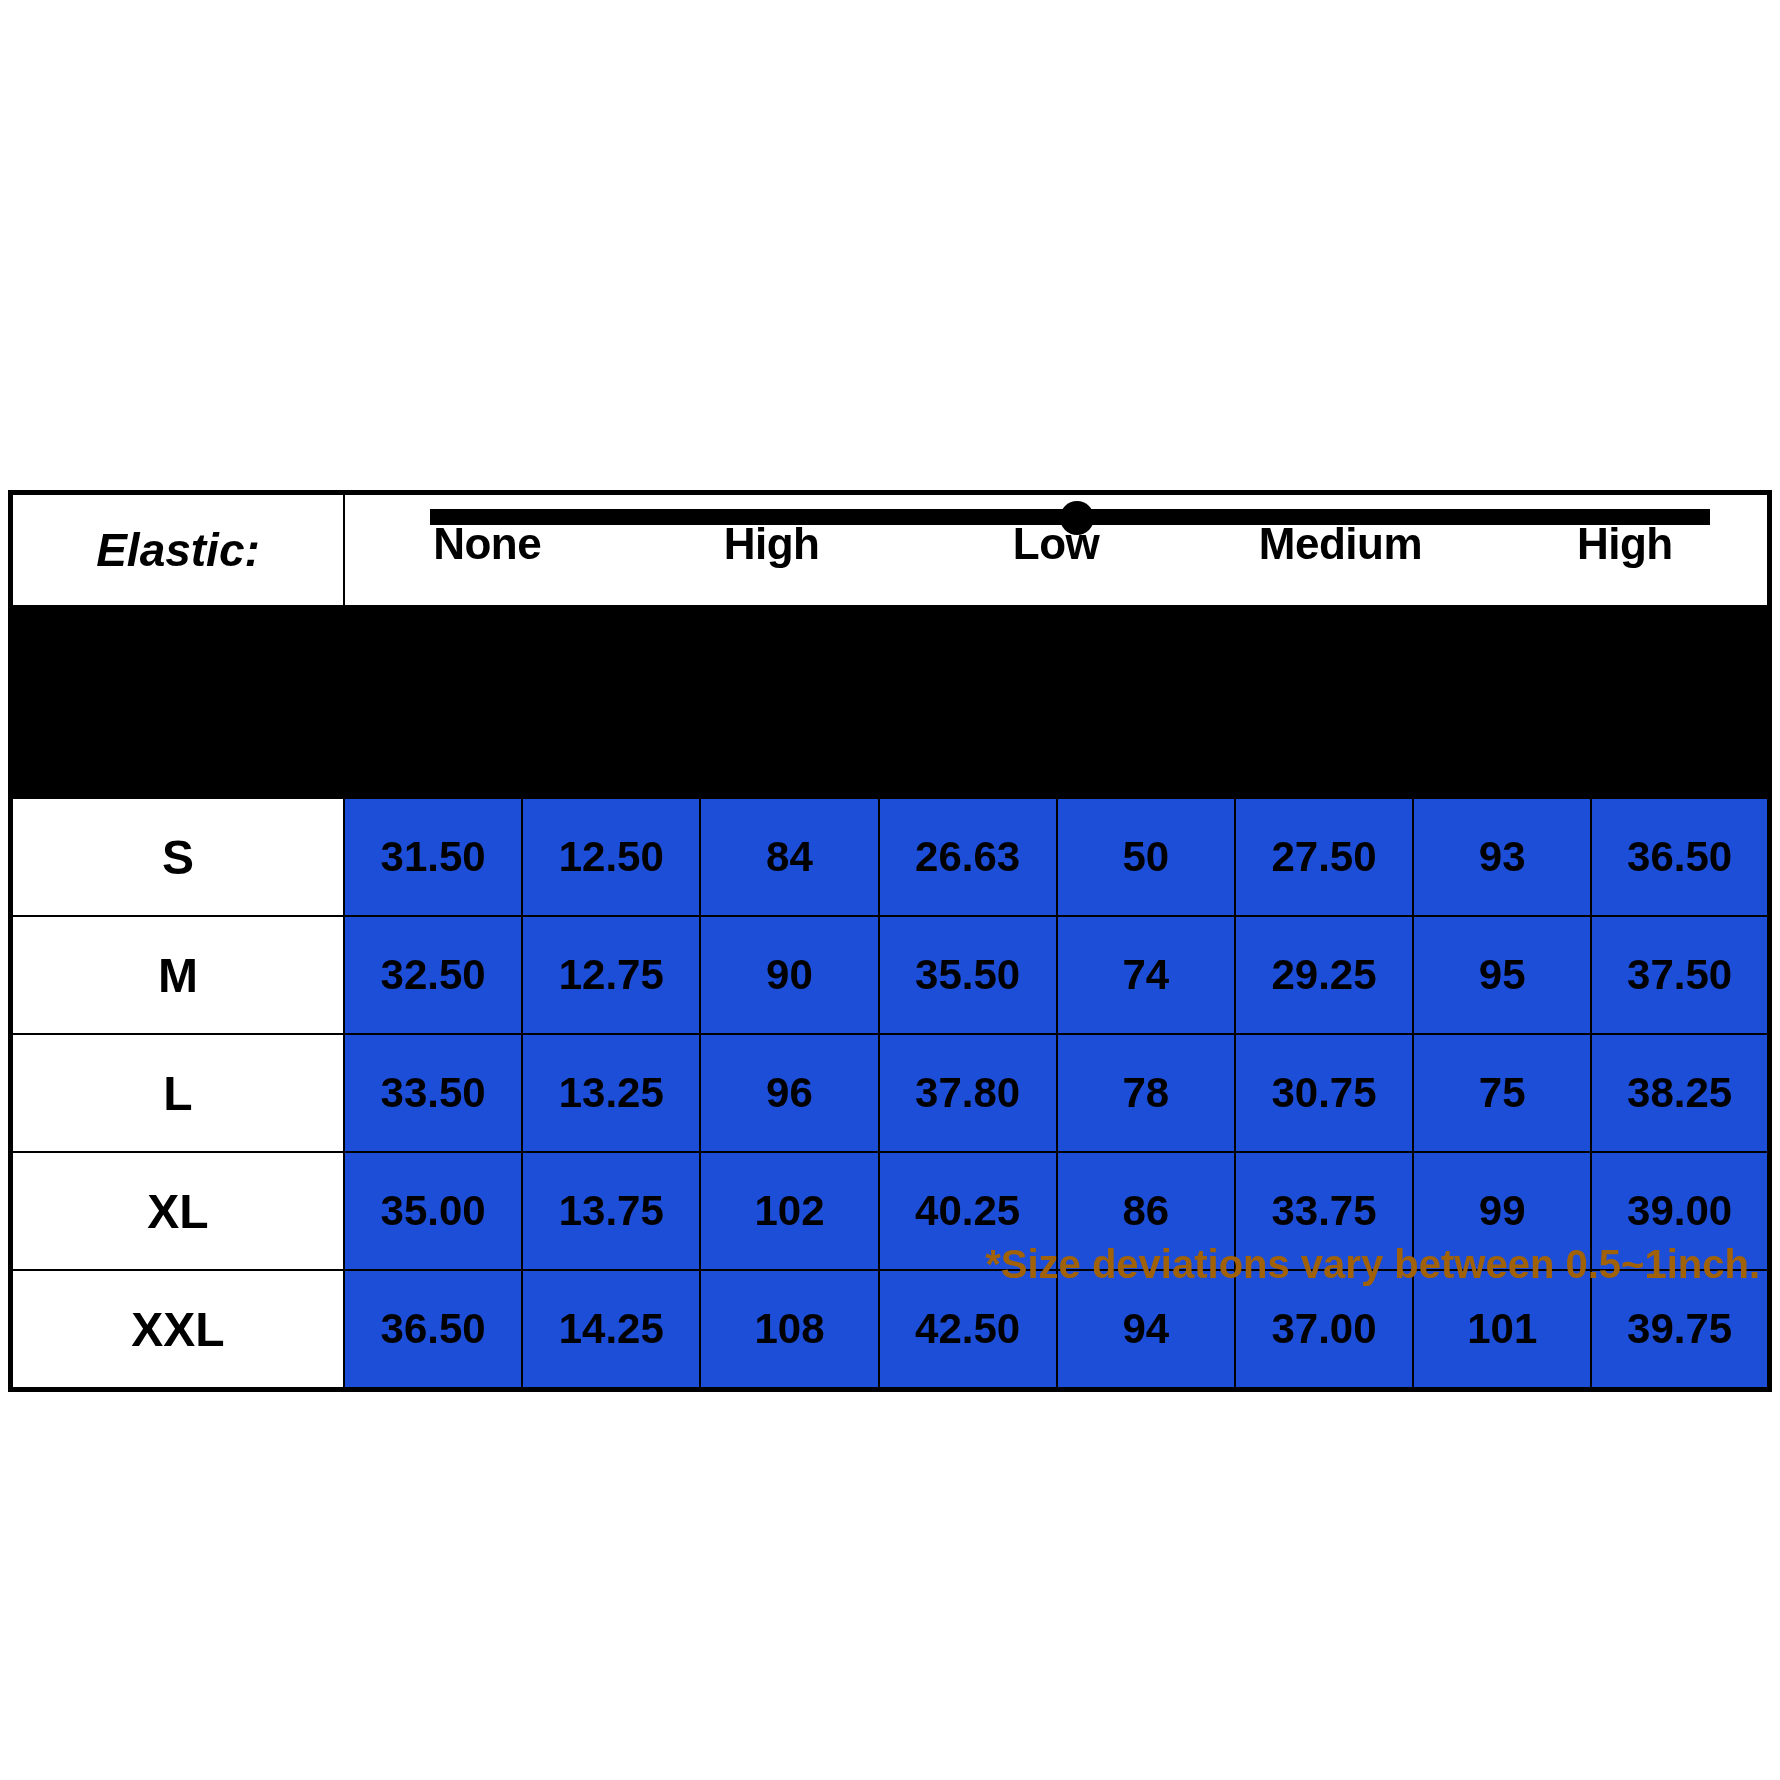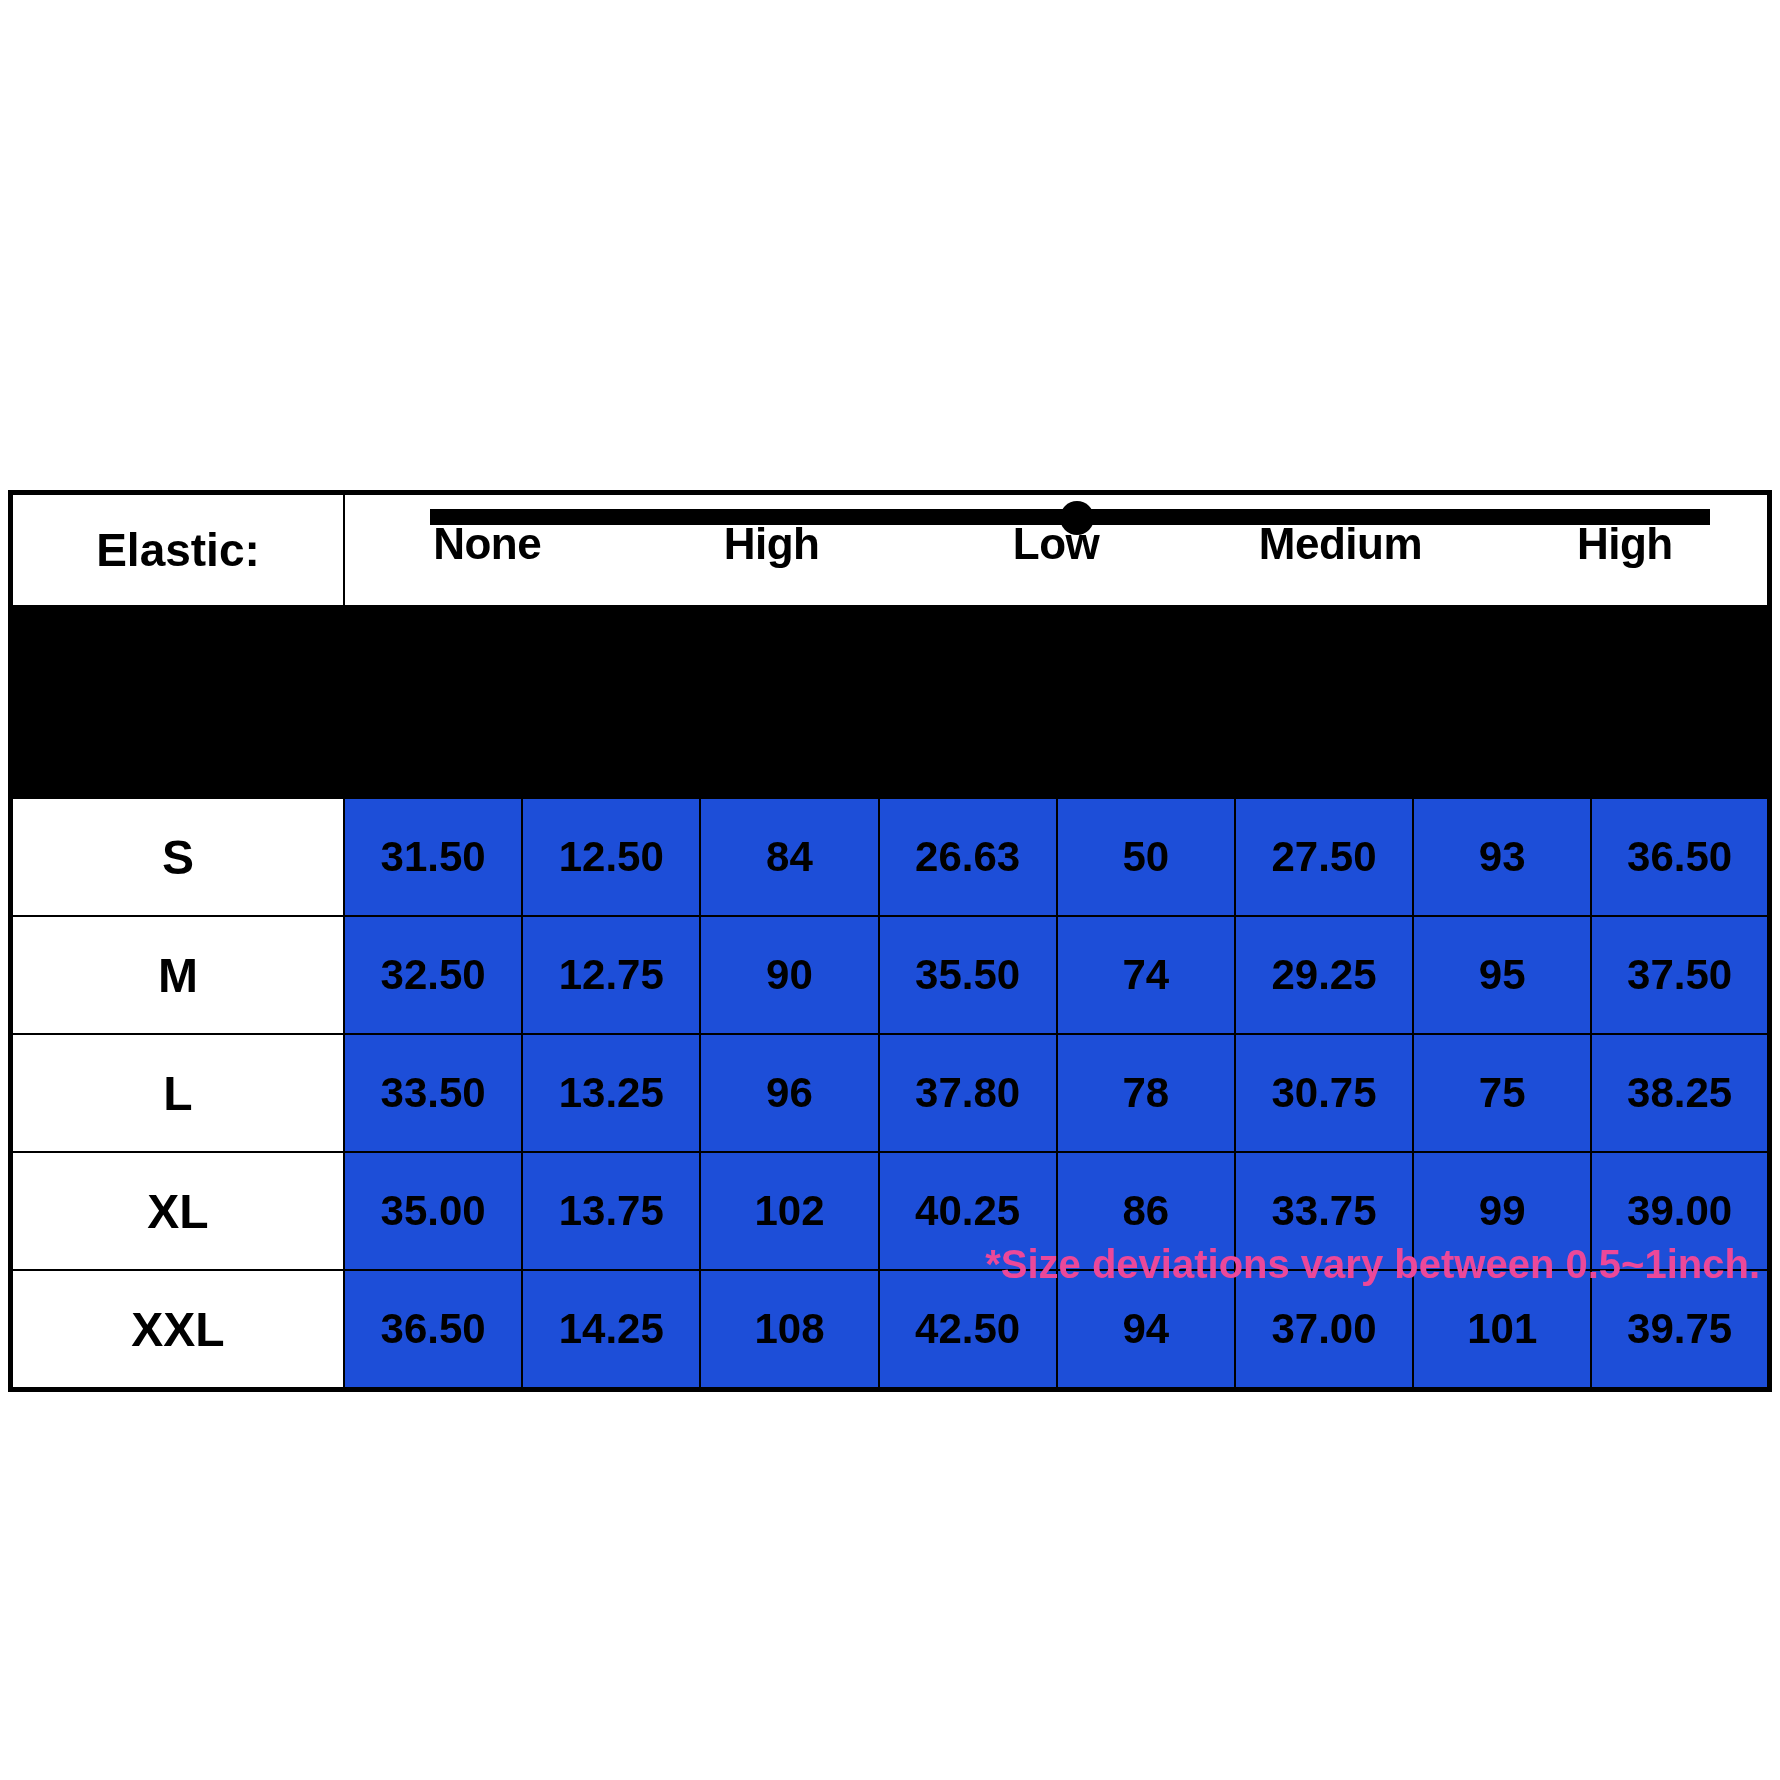--- a/index.html
+++ b/index.html
@@ -38,20 +38,21 @@
     color: #000000;
   }
   
   .elastic-label-cell {
     width: 330px;
     height: 110px;
     font-size: 46px;
     background: #ffffff;
     color: #000000;
     border-right: 4px solid #000000;
+    font-style: italic;
   }
   .elastic-scale-cell {
     padding: 0;
     background: #ffffff;
     height: 110px;
     position: relative;
   }
   .scale-inner {
     position: relative;
     width: 100%;
@@ -130,21 +131,21 @@
   .col-narrow { width: 183px; }
   .col-wide { width: 183px; }
   .note {
     position: absolute;
     right: 20px;
     top: 1242px;
     width: 1740px;
     text-align: right;
     font-size: 40px;
     font-weight: bold;
-    color: #ec4899;
+    color: #a16207;
     font-family: "Liberation Sans", sans-serif;
   }
 </style>
 </head>
 <body>
 
 <div id="root">
 
   <div class="chart-wrap">
     <table class="size-table">

